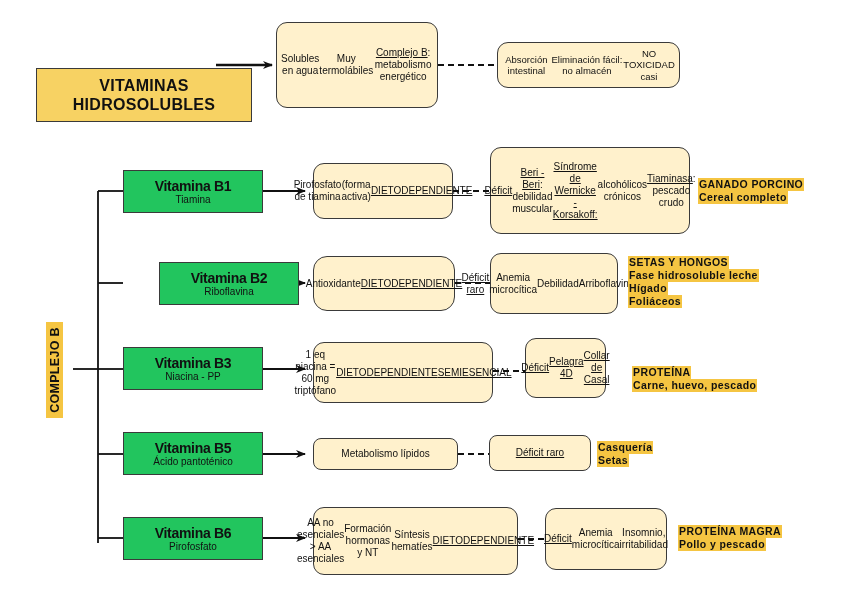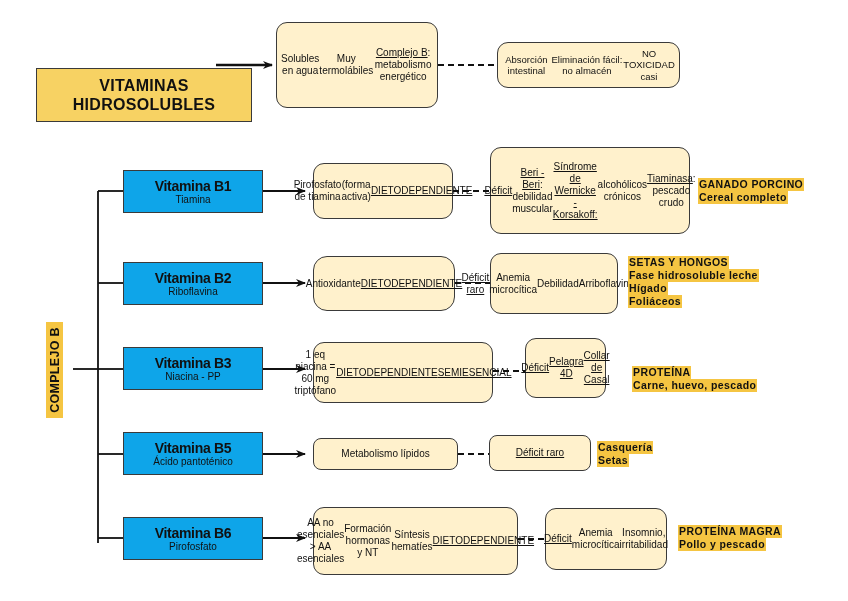--- a/index.html
+++ b/index.html
@@ -5,21 +5,21 @@
   html, body { margin:0; padding:0; background:#ffffff; }
   body { width:848px; height:601px; position:relative; overflow:hidden;
          font-family:"Liberation Sans", "DejaVu Sans", sans-serif; color:#111; }
   .abs { position:absolute; }
   .title-box { left:36px; top:38px; width:216px; height:54px; background:#f7d263; border:1.5px solid #3a3a3a;
                box-sizing:border-box; display:flex; flex-direction:column; justify-content:center; align-items:center;
                font-weight:bold; font-size:16px; line-height:19px; letter-spacing:0.3px;margin-top:30px; }
   .rbox { position:absolute; background:#fff1cc; border:1.5px solid #3a3a3a; border-radius:11px; box-sizing:border-box;
           display:flex; justify-content:center; align-items:center; text-align:center;
           font-size:10px; line-height:12px; padding:2px 4px; }
-  .vbox { position:absolute; left:123px; width:140px; height:43px; background:#0ea5e9; border:1.5px solid #3a3a3a;
+  .vbox { position:absolute; left:123px; width:140px; height:43px; background:#22c55e; border:1.5px solid #3a3a3a;
           box-sizing:border-box; display:flex; flex-direction:column; justify-content:center; align-items:center; }
   .vbox .vt { font-weight:bold; font-size:14px; line-height:16px; letter-spacing:-0.3px; }
   .vbox .vs { font-size:10px; line-height:12px; }
   .u { text-decoration:underline; }
   .food { position:absolute; font-size:10.5px; line-height:13px; font-weight:bold; letter-spacing:0.4px; }
   .food span { display:inline-block; background:#f5c542; padding:0 1px; }
   .food div { margin:0; }
   .hl-lab { position:absolute; left:46px; top:322px; width:17px; height:96px; background:#f5c542;
             display:flex; align-items:center; justify-content:center; }
   .hl-lab span { transform:rotate(-90deg); white-space:nowrap; font-weight:bold; font-size:12.5px; letter-spacing:0.3px; }
@@ -94,21 +94,21 @@
   <div><span class="u">Beri - Beri</span><span>: debilidad muscular</span></div>
   <div class="u">Síndrome de Wernicke - Korsakoff:</div>
   <div>alcohólicos crónicos</div>
   <div><span class="u">Tiaminasa</span><span>: pescado crudo</span></div>
 </div>
 <div class="food" style="left:698px; top:178px;">
   <div><span>GANADO PORCINO</span></div>
   <div><span>Cereal completo</span></div>
 </div>
 
-<div class="vbox" style="top:262px;">
+<div class="vbox" style="top:262px;margin-left:36px;">
   <div class="vt">Vitamina B2</div>
   <div class="vs">Riboflavina</div>
 </div>
 <div class="rbox" style="left:313px; top:256px; width:142px; height:55px;border-radius:14px;">
   <div>Antioxidante</div>
   <div class="u">DIETODEPENDIENTE</div>
 </div>
 <div class="rbox" style="left:490px; top:253px; width:128px; height:61px;">
   <div class="u">Déficit raro</div>
   <div>Anemia microcítica</div>

